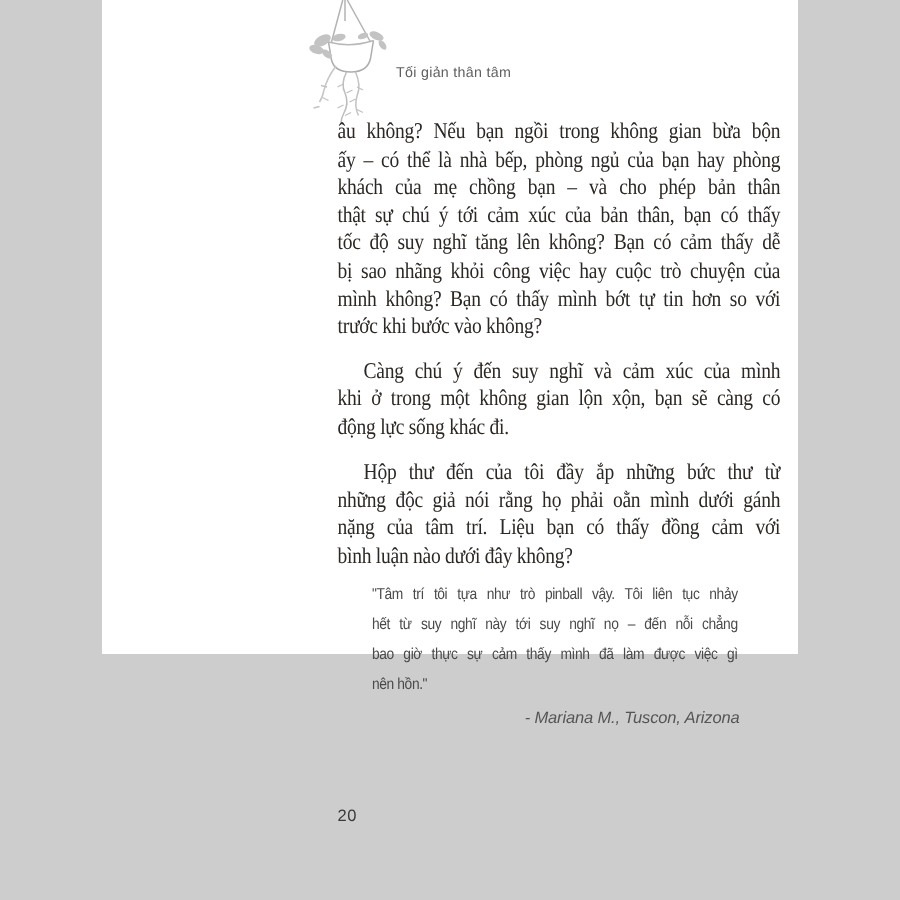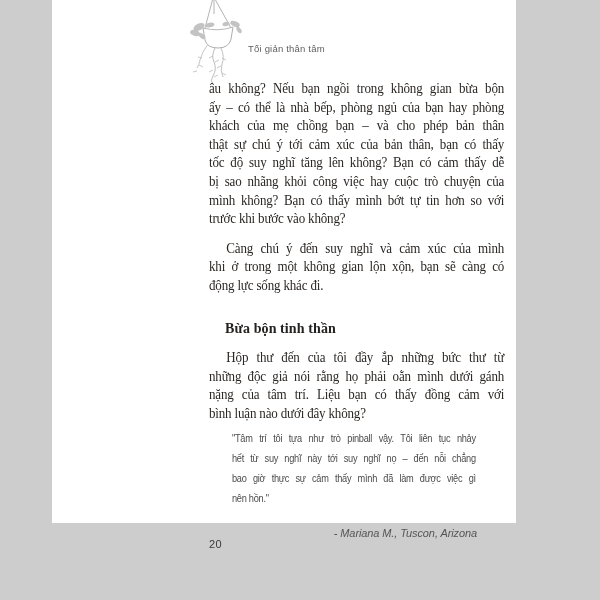--- a/index.html
+++ b/index.html
@@ -7,21 +7,21 @@
     --muted:#5f5f5f; --line-art:#b3b3b3;
   }
   *{margin:0;padding:0;box-sizing:border-box;}
   html,body{width:600px;height:600px;}
   body{
     background:var(--bg);
     font-family:"Liberation Serif","DejaVu Serif",serif;
     position:relative; overflow:hidden;
   }
   .page{
-    position:absolute; left:52px; top:0; width:464px; height:523px;
+    position:absolute; left:68px; top:0; width:464px; height:436px;
     background:var(--page);
   }
   .plant{ position:absolute; left:136px; top:0; width:58px; height:84px; }
   .running-title{
     position:absolute; left:196px; top:43px;
     font-family:"Liberation Sans","DejaVu Sans",sans-serif;
     font-size:9.5px; line-height:12px; color:var(--muted); letter-spacing:.2px;
   }
   .text-column{
     position:absolute; left:157px; top:79px; width:295px; overflow:visible;
@@ -44,21 +44,21 @@
   .quote-block{
     margin-top:5.5px; margin-left:23px; width:278px;
     transform:scaleX(.877); transform-origin:0 0;
     font-family:"Liberation Sans","DejaVu Sans",sans-serif;
     font-size:10.5px; line-height:20px; letter-spacing:-.3px;
     color:var(--quote-text);
   }
   .quote-block .jline{ text-align:justify; text-align-last:justify; }
   .quote-block .lastline{ text-align:left; text-align-last:left; }
   .attribution{
-    margin-top:19px; width:295px; text-align:right; padding-right:27px;
+    margin-top:7px; width:295px; text-align:right; padding-right:27px;
     font-family:"Liberation Sans","DejaVu Sans",sans-serif;
     font-style:italic; font-size:11px; line-height:13px; color:#555;
     letter-spacing:-.1px;
   }
   .page-number{
     position:absolute; left:157px; top:538px;
     font-family:"Liberation Sans","DejaVu Sans",sans-serif;
     font-size:11px; line-height:13px; color:#3a3a3a; letter-spacing:.3px;
   }
 </style>
@@ -117,21 +117,20 @@
       <div class="jline">mình không? Bạn có thấy mình bớt tự tin hơn so với</div>
       <div class="lastline">trước khi bước vào không?</div>
     </div>
 
     <div class="bodypara para2">
       <div class="jline indent">Càng chú ý đến suy nghĩ và cảm xúc của mình</div>
       <div class="jline">khi ở trong một không gian lộn xộn, bạn sẽ càng có</div>
       <div class="lastline">động lực sống khác đi.</div>
     </div>
 
-    <div class="section-heading">Bừa bộn tinh thần</div>
 
     <div class="bodypara para3">
       <div class="jline indent">Hộp thư đến của tôi đầy ắp những bức thư từ</div>
       <div class="jline">những độc giả nói rằng họ phải oằn mình dưới gánh</div>
       <div class="jline">nặng của tâm trí. Liệu bạn có thấy đồng cảm với</div>
       <div class="lastline">bình luận nào dưới đây không?</div>
     </div>
 
     <div class="quote-block">
       <div class="jline">"Tâm trí tôi tựa như trò pinball vậy. Tôi liên tục nhảy</div>

